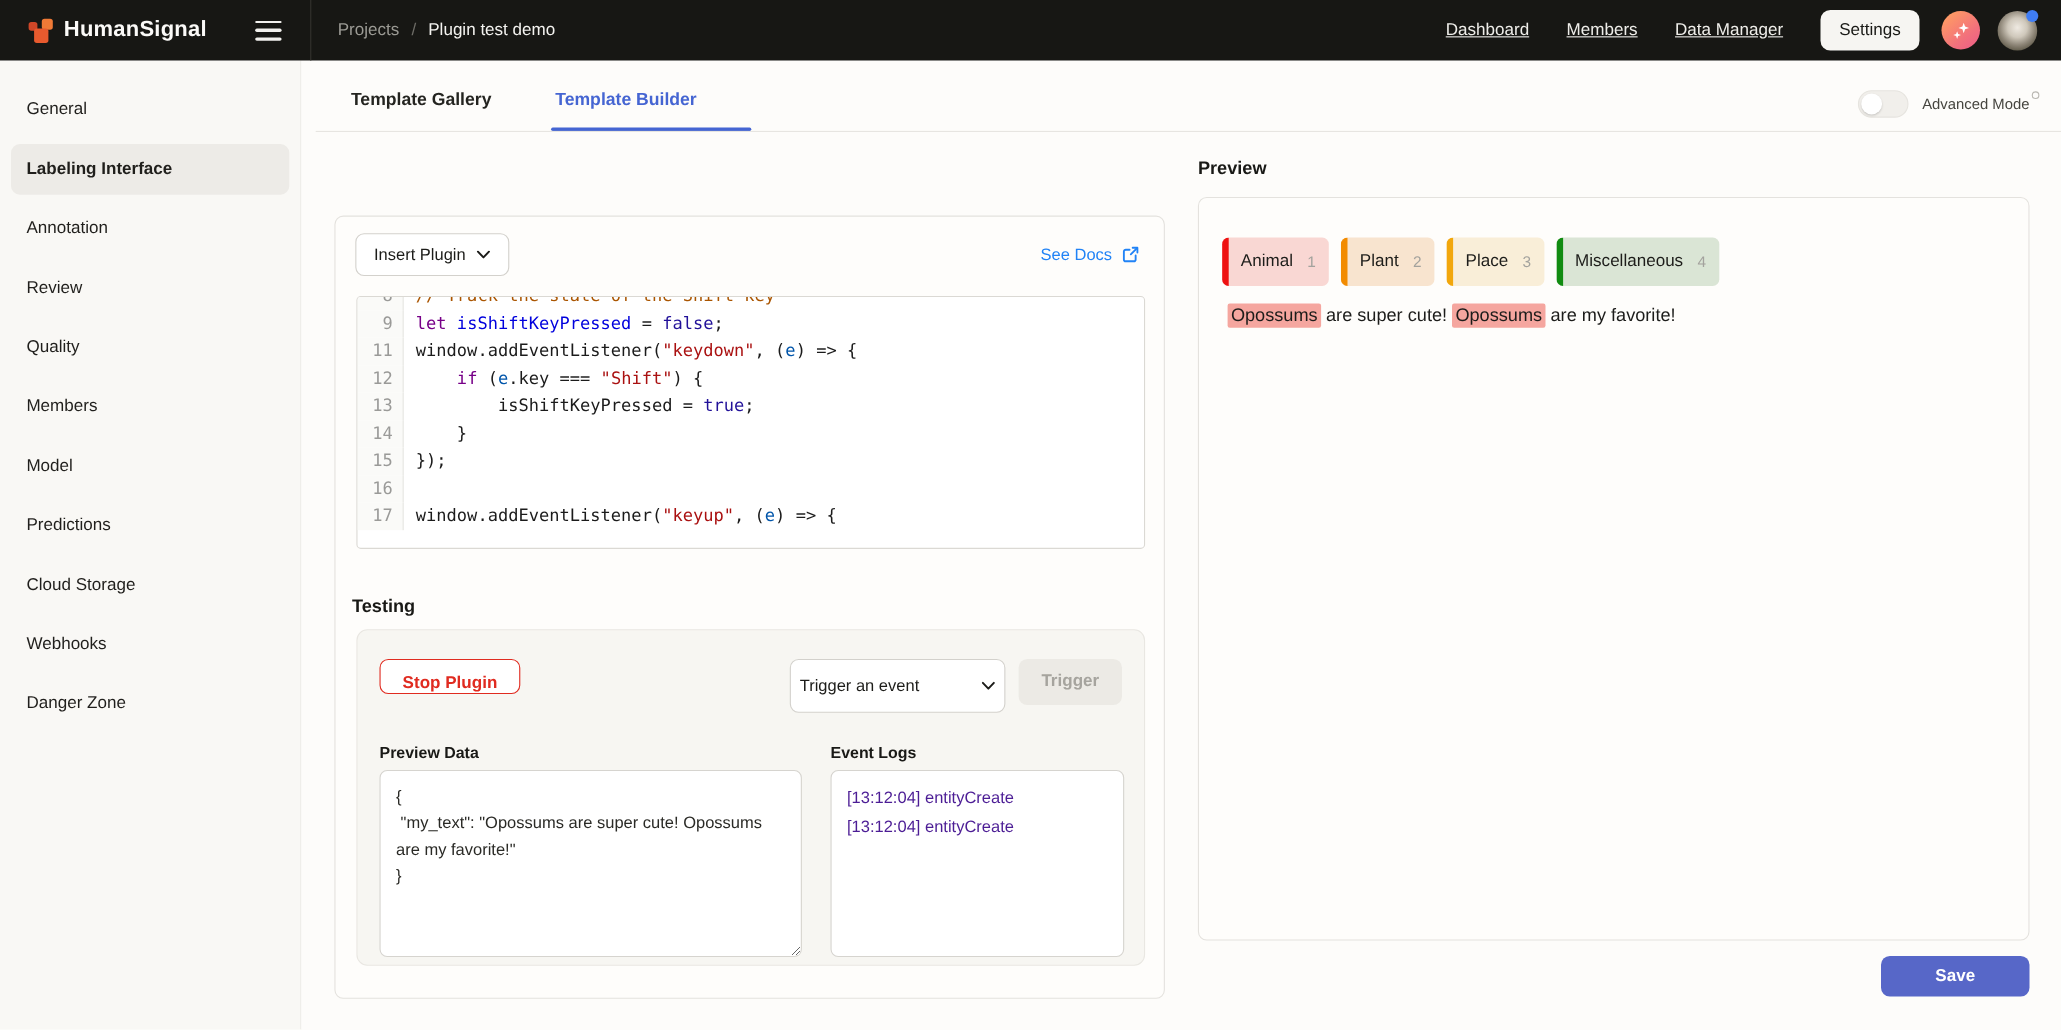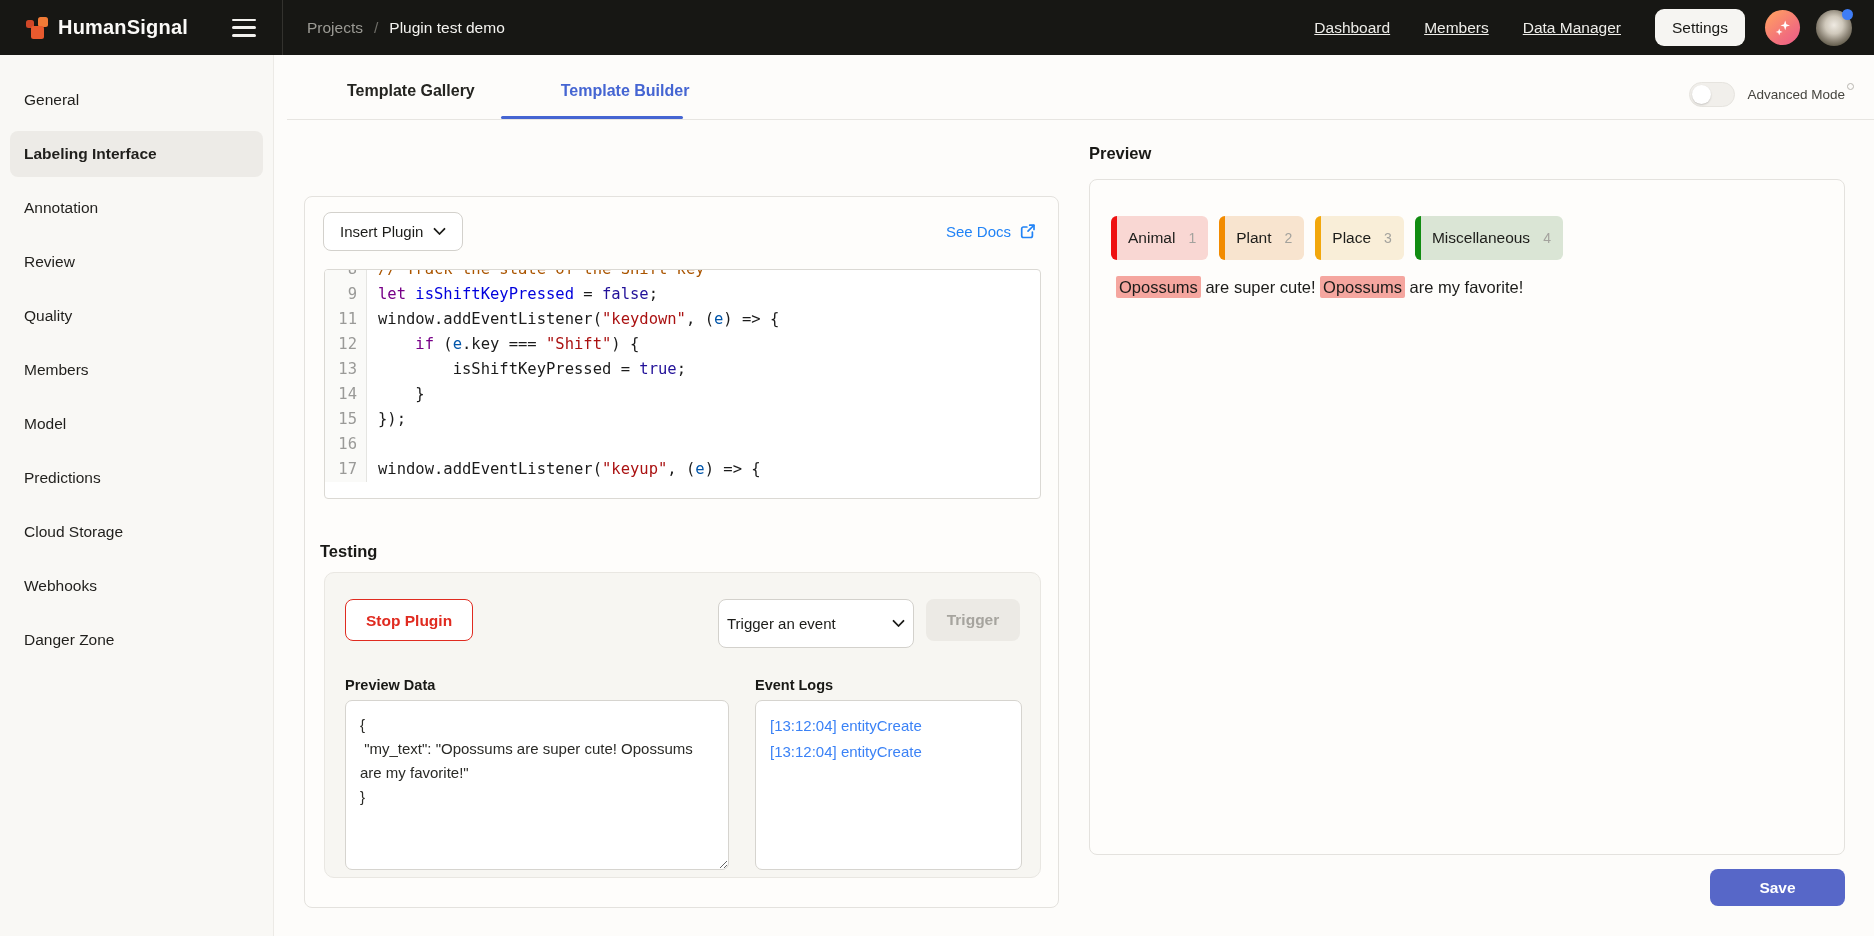--- a/index.html
+++ b/index.html
@@ -35,21 +35,21 @@
     background:radial-gradient(circle at 50% 42%,#efeae2 0%,#cfc8bb 32%,#8d8577 58%,#55503f 82%,#37332a 100%);}
   .avatar .dot{position:absolute;top:-1px;right:-1px;width:11px;height:11px;border-radius:50%;background:#3f7df5;}
   
   .sidebar{position:absolute;left:0;top:55px;width:274px;bottom:0;background:#f9f8f5;
     border-right:1px solid #eceae6;padding-top:22px;box-sizing:border-box;}
   .side-item{margin:0 10px 8px 10px;padding:14px 14px;border-radius:8px;font-size:15.5px;color:#201f1c;cursor:pointer;}
   .side-item.active{background:#edebe7;font-weight:600;}
   
   .main{position:absolute;left:274px;top:55px;right:0;bottom:0;background:#fdfcfa;}
   .main-tabs{position:absolute;left:45px;top:27px;display:flex;gap:58px;font-size:16px;font-weight:600;}
-  .mtab{cursor:pointer;color:#242420;margin-left:28px;}
+  .mtab{cursor:pointer;color:#242420;}
   .mtab.active{color:#4565d2;}
   .tab-underline{position:absolute;left:227px;top:61px;width:182px;height:3px;background:#4565d2;border-radius:2px;}
   .tabs-divider{position:absolute;left:13px;right:0;top:64px;height:1px;background:#e7e5e1;}
   .adv-mode{position:absolute;right:29px;top:27px;display:flex;align-items:center;gap:12px;}
   .toggle{width:46px;height:25px;border-radius:13px;background:#f1efeb;border:1px solid #e6e4df;position:relative;cursor:pointer;box-sizing:border-box;}
   .toggle .knob{position:absolute;left:2px;top:2px;width:19px;height:19px;border-radius:50%;background:#fff;
     box-shadow:0 1px 2px rgba(0,0,0,.18);}
   .adv-label{font-size:13.5px;color:#46453f;position:relative;}
   .adv-label .info-dot{position:absolute;right:-9px;top:-4px;width:5px;height:5px;border-radius:50%;border:1px solid #b8b6b0;}
   
@@ -76,31 +76,31 @@
   .tok-keyword{color:#770088;}
   .tok-def{color:#0000dd;}
   .tok-local{color:#0055aa;}
   .tok-string{color:#aa1111;}
   .tok-atom{color:#221199;}
   .tok-plain{color:#1b1b1b;}
   
   .testing-heading{position:absolute;left:15px;top:345px;font-size:16.5px;font-weight:700;color:#191916;}
   .testing-panel{position:absolute;left:19px;top:375px;width:717px;height:306px;background:#f7f6f2;
     border:1px solid #e9e7e2;border-radius:10px;box-sizing:border-box;}
-  .stop-btn{position:absolute;left:20px;top:26px;height:42px;background:#fff;border:1.5px solid #e02b20;border-radius:8px;
+  .stop-btn{position:absolute;left:20px;top:26px;height:32px;background:#fff;border:1.5px solid #e02b20;border-radius:8px;
     color:#e02b20;font-family:inherit;font-size:15.5px;font-weight:600;padding:12px 20px;cursor:pointer;}
   .trigger-select{position:absolute;right:126px;top:26px;height:49px;background:#fff;border:1px solid #d3d1cc;border-radius:8px;
     font-family:inherit;font-size:15px;color:#1c1c19;padding:0 8px;display:flex;align-items:center;gap:7px;cursor:pointer;box-sizing:border-box;width:196px;justify-content:space-between;}
   .trigger-btn{position:absolute;right:20px;top:26px;height:42px;width:94px;background:#eceae5;border:none;border-radius:8px;
     color:#a6a49e;font-family:inherit;font-size:15.5px;font-weight:600;cursor:default;}
   .mini-label{position:absolute;top:104px;font-size:14.5px;font-weight:700;color:#191916;}
   .preview-data{position:absolute;left:20px;top:127px;width:384px;height:170px;border:1px solid #d6d4cf;border-radius:7px;
     background:#fff;font-family:inherit;font-size:15px;line-height:24px;color:#2a2a26;padding:12px 14px;box-sizing:border-box;resize:both;overflow:hidden;}
   .logs-box{position:absolute;left:430px;top:127px;width:267px;height:170px;border:1px solid #d6d4cf;border-radius:7px;
-    background:#fff;box-sizing:border-box;padding:12px 14px;font-size:15px;line-height:26px;color:#3b82f6;}
+    background:#fff;box-sizing:border-box;padding:12px 14px;font-size:15px;line-height:26px;color:#4c1d95;}
   
   .preview-heading{position:absolute;left:815px;top:89px;font-size:16.5px;font-weight:700;color:#191916;}
   .preview-panel{position:absolute;left:815px;top:124px;width:756px;height:676px;background:#fefdfb;
     border:1px solid #e4e2de;border-radius:8px;box-sizing:border-box;}
   .chips{position:absolute;left:21px;top:36px;display:flex;gap:11px;}
   .chip{display:inline-flex;align-items:center;height:44px;border-radius:6px;overflow:hidden;cursor:pointer;padding-right:12px;}
   .chip-bar{width:6px;align-self:stretch;margin-right:11px;}
   .chip-text{font-size:15.5px;color:#1d1d1a;}
   .chip-num{font-size:14px;color:#a3a29d;margin-left:13px;}
   .sentence{position:absolute;left:26px;top:94px;font-size:16.5px;color:#1c1c1a;line-height:26px;cursor:text;}

